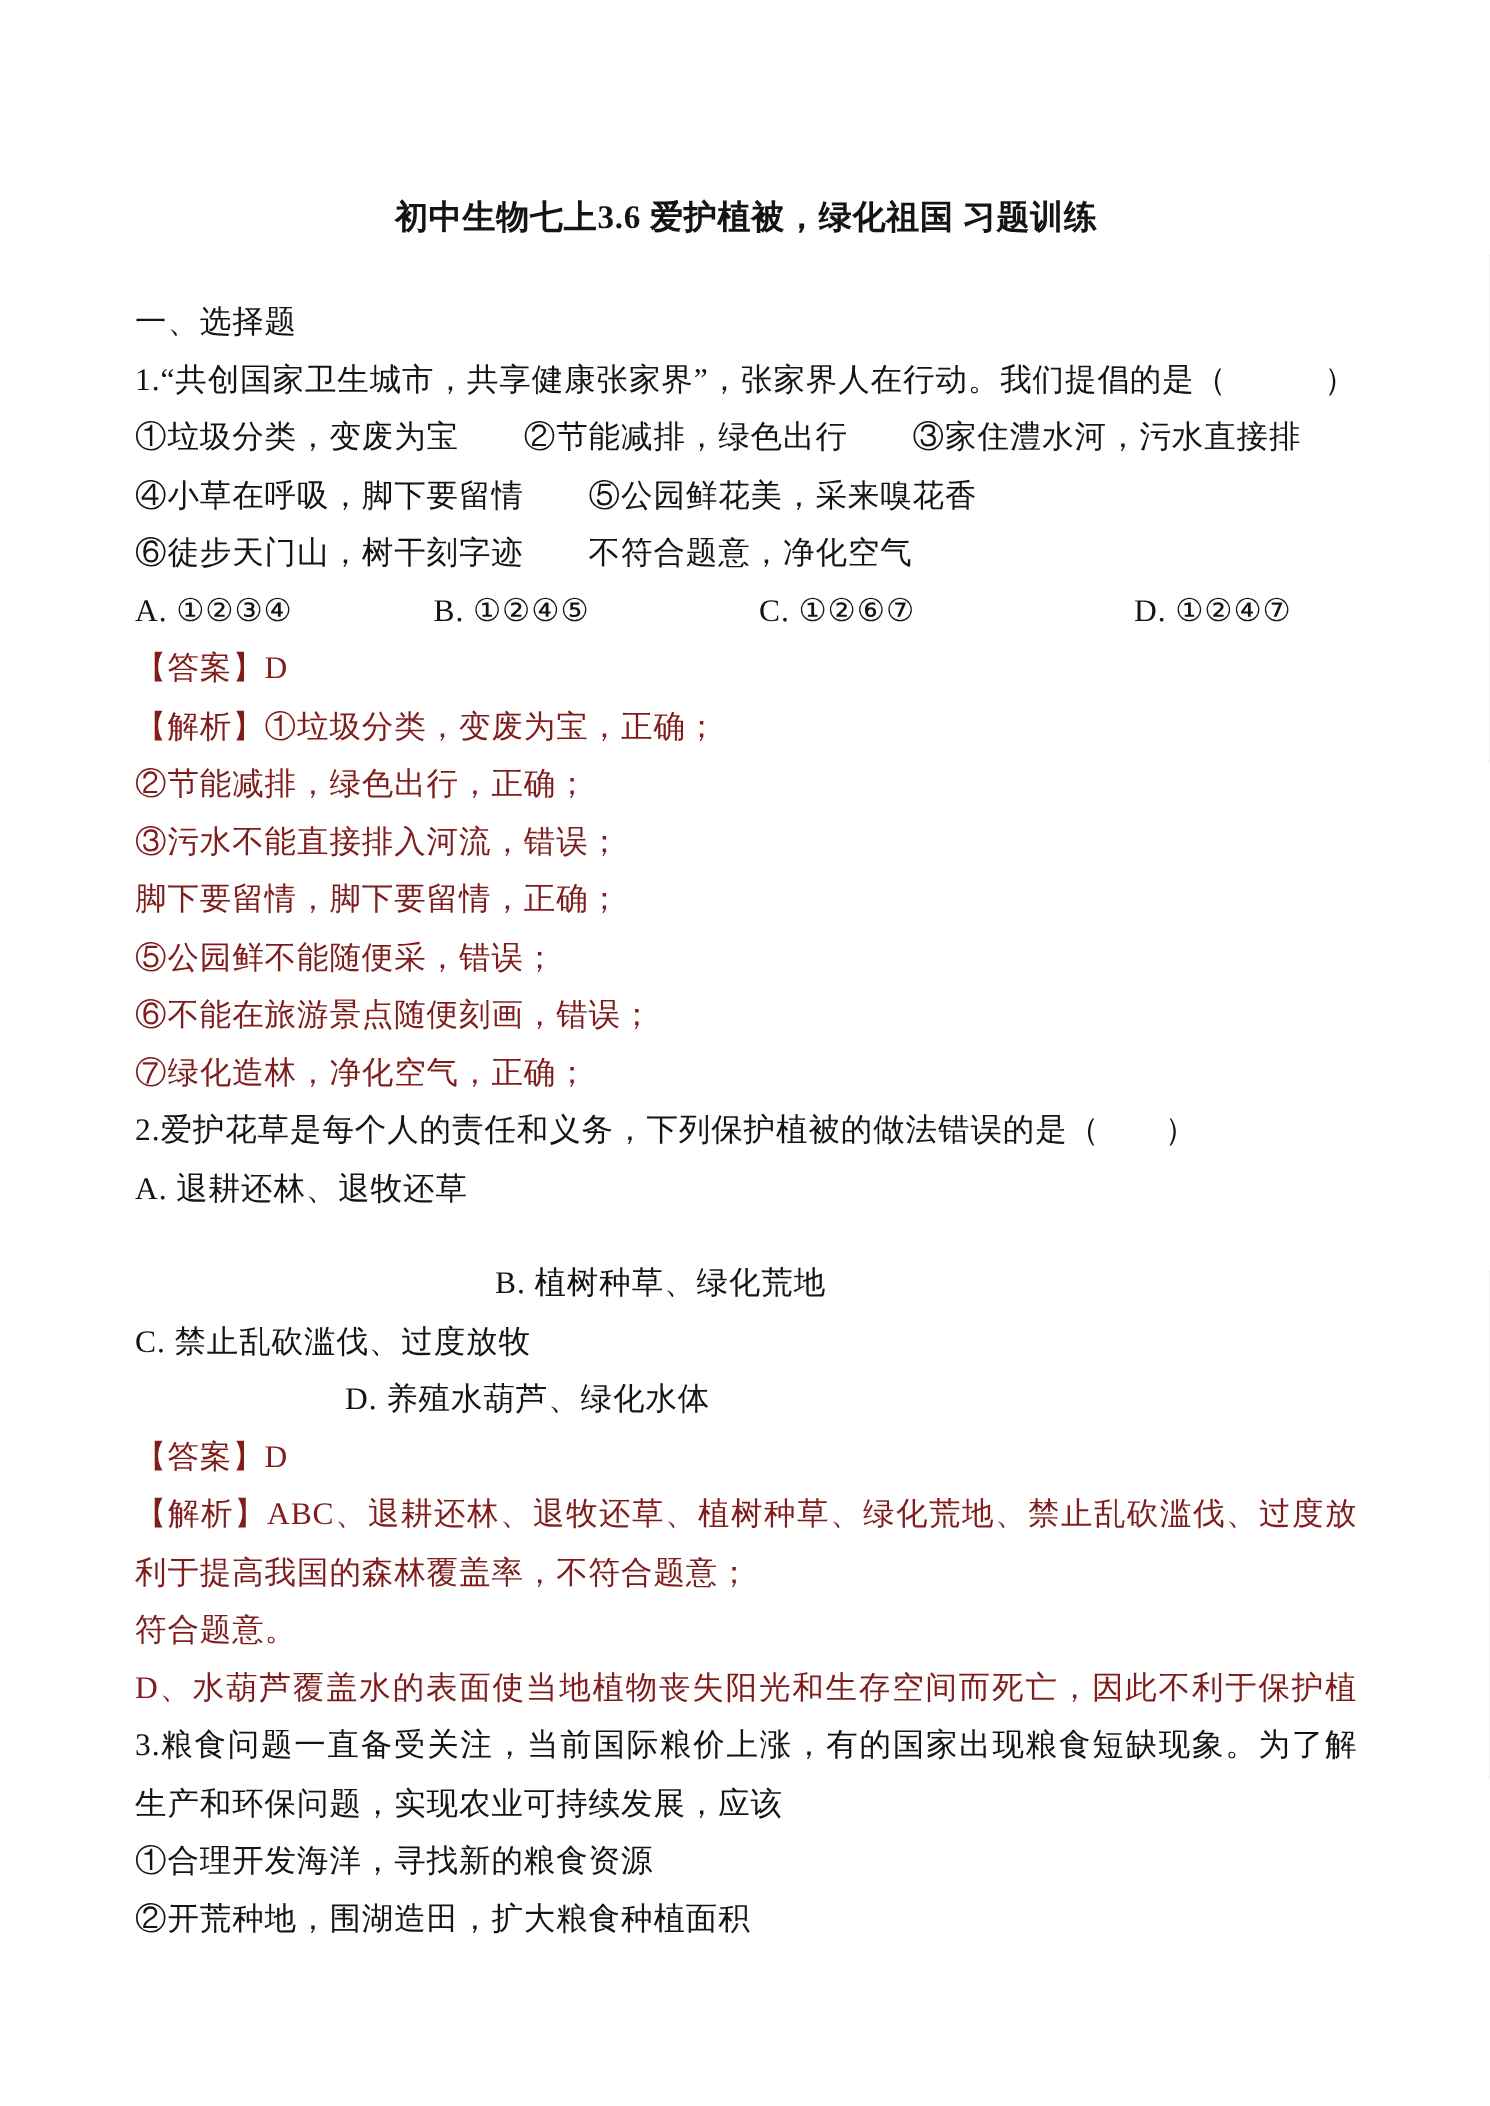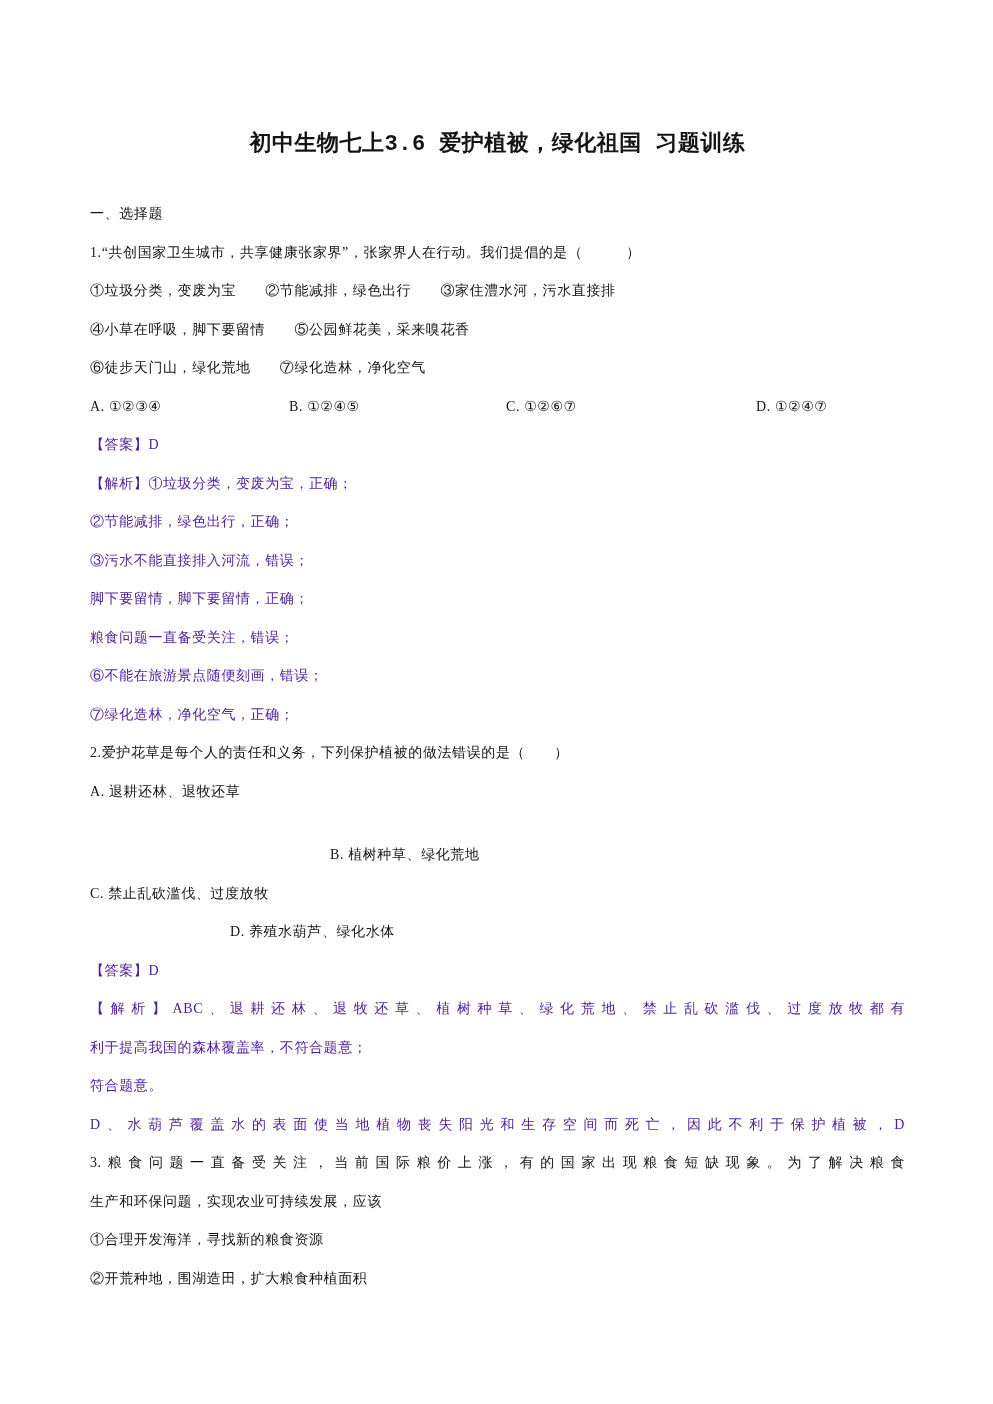--- a/index.html
+++ b/index.html
@@ -18,30 +18,29 @@
     width:815px;
   }
   .title{
     margin:0 0 36px 0;
     font-size:22px;
     line-height:28px;
     font-weight:bold;
     text-align:center;
     letter-spacing:0.5px;
     white-space:nowrap;
-    font-family:Liberation Mono, monospace;
   }
   .line{
-    font-size:14px;
+    font-size:21px;
     line-height:38.5px;
     height:38.5px;
     letter-spacing:0.6px;
     white-space:nowrap;
   }
-  .red{color:#4c1d95;}
+  .red{color:#7f1d1d;}
   .opt-row{position:relative;}
   .opt{position:absolute;top:0;white-space:nowrap;}
   .opt-a{left:0;}
   .opt-b{left:199px;}
   .opt-c{left:416px;}
   .opt-d{left:666px;text-align:right;}
   .indent-240{padding-left:240px;margin-top:25px;}
   .indent-140{padding-left:140px;}
   .stretch{
     white-space:normal;
@@ -56,35 +55,35 @@
 <div class="page">
   <div class="content">
 
     <h1 class="title">初中生物七上3.6 爱护植被，绿化祖国 习题训练</h1>
 
     <div class="line">一、选择题</div>
 
     <div class="line">1.“共创国家卫生城市，共享健康张家界”，张家界人在行动。我们提倡的是（　　　）</div>
     <div class="line">①垃圾分类，变废为宝　　②节能减排，绿色出行　　③家住澧水河，污水直接排</div>
     <div class="line">④小草在呼吸，脚下要留情　　⑤公园鲜花美，采来嗅花香</div>
-    <div class="line">⑥徒步天门山，绿化荒地　　⑦绿化造林，净化空气</div>
+    <div class="line">⑥徒步天门山，树干刻字迹　　不符合题意，净化空气</div>
 
     <div class="line opt-row">
       <span class="opt opt-a">A. ①②③④</span>
       <span class="opt opt-b">B. ①②④⑤</span>
       <span class="opt opt-c">C. ①②⑥⑦</span>
       <span class="opt opt-d">D. ①②④⑦</span>
     </div>
 
     <div class="line red">【答案】D</div>
     <div class="line red">【解析】①垃圾分类，变废为宝，正确；</div>
     <div class="line red">②节能减排，绿色出行，正确；</div>
     <div class="line red">③污水不能直接排入河流，错误；</div>
     <div class="line red">脚下要留情，脚下要留情，正确；</div>
-    <div class="line red">粮食问题一直备受关注，错误；</div>
+    <div class="line red">⑤公园鲜不能随便采，错误；</div>
     <div class="line red">⑥不能在旅游景点随便刻画，错误；</div>
     <div class="line red">⑦绿化造林，净化空气，正确；</div>
 
     <div class="line">2.爱护花草是每个人的责任和义务，下列保护植被的做法错误的是（　　）</div>
     <div class="line">A. 退耕还林、退牧还草</div>
     <div class="line indent-240">B. 植树种草、绿化荒地</div>
     <div class="line">C. 禁止乱砍滥伐、过度放牧</div>
     <div class="line indent-140">D. 养殖水葫芦、绿化水体</div>
 
     <div class="line red">【答案】D</div>

